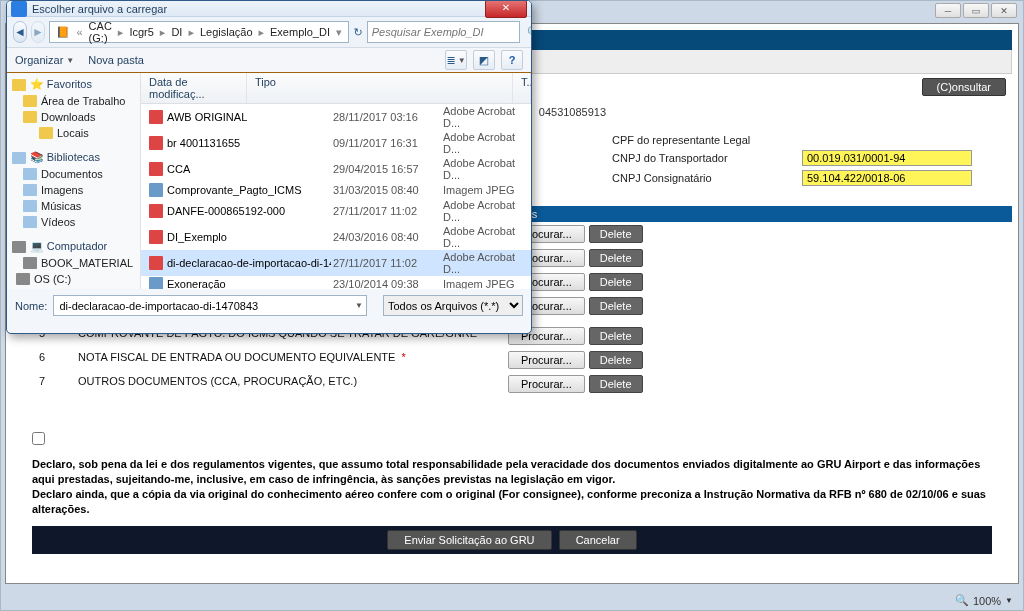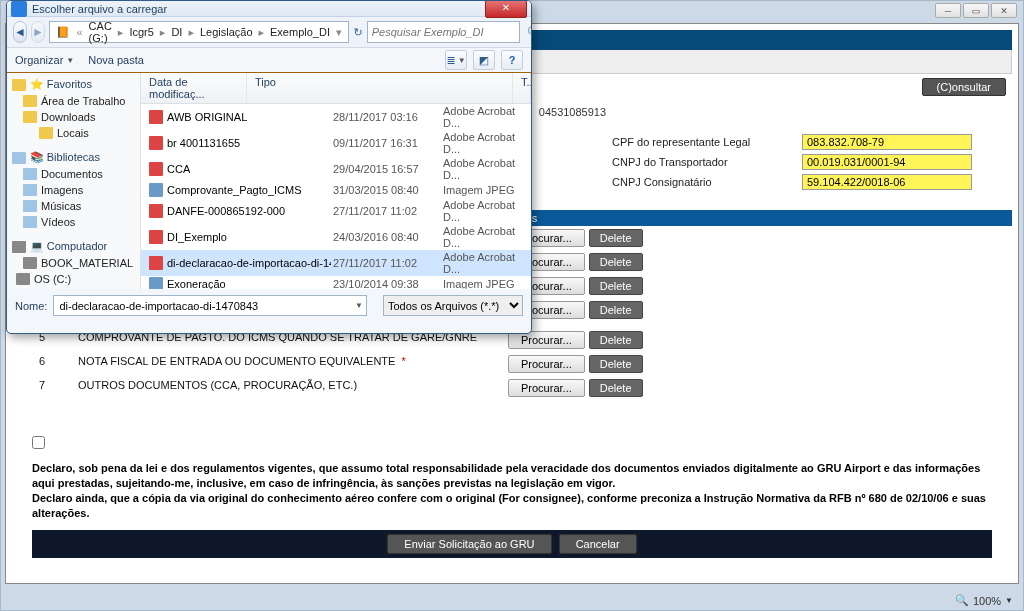--- a/index.html
+++ b/index.html
@@ -116,21 +116,20 @@
         <div class="pair">
             <span>04531085913</span>
           </div>
       </div>
 
       <div class="mid">
         <div class="midL"></div>
         <div class="midR">
           <div class="pair">
               <span class="lbl2">CPF do representante Legal</span>
-              <span class="val">083.832.708-79</span>
             </div>
           <div class="pair">
               <span class="lbl2">CNPJ do Transportador</span>
               <span class="val">00.019.031/0001-94</span>
             </div>
           <div class="pair">
               <span class="lbl2">CNPJ Consignatário</span>
               <span class="val">59.104.422/0018-06</span>
             </div>
         </div>

